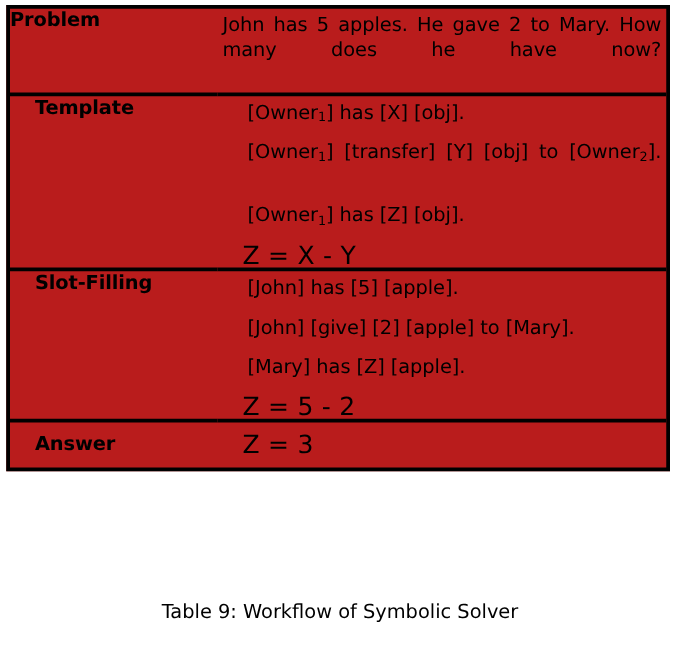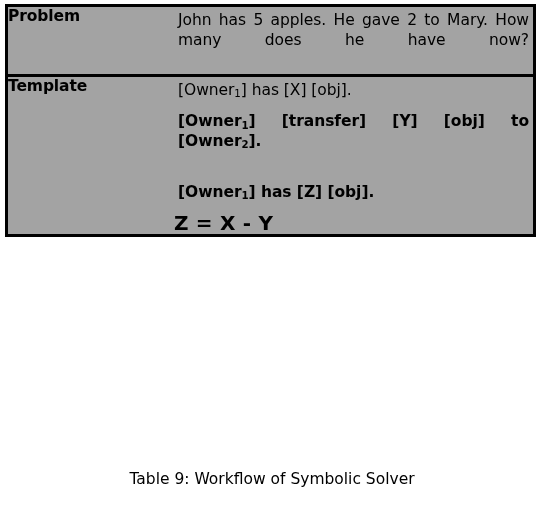--- a/index.html
+++ b/index.html
@@ -26,37 +26,38 @@
   .table-wrap {
     position: absolute;
     left: 5px;
     top: 4px;
     width: 531px;
     box-sizing: border-box;
     border-top: 3px solid #000;
     border-bottom: 3px solid #000;
     border-left: 3px solid #000;
     border-right: 3px solid #000;
-    background: #a3a3a3;
+    background: #b91c1c;
   }
 
   table.wf {
     width: 100%;
     border-collapse: collapse;
     table-layout: fixed;
   }
 
   table.wf td {
     vertical-align: top;
     padding: 0;
     border: 0;
   }
 
   tr.section + tr.section td {
     border-top: 3px solid #000;
+    padding-left: 20px;
   }
 
   td.label-cell {
     width: 166px;
     padding: 9px 0 12px 17px;
     box-sizing: border-box;
   }
 
   td.content-cell {
     padding: 9px 10px 12px 0;
@@ -92,21 +93,20 @@
     font-size: 15.5px;
     line-height: 19.5px;
     text-align: left;
     margin: 4px;
     letter-spacing: -0.05px;
     white-space: normal;
   }
 
   .line + .line {
     margin-top: 12px;
-    font-weight: bold;
   }
 
   .line.wrapjust {
     text-align: justify;
   }
   .line.wrapjust::after {
     content: "";
     display: inline-block;
     width: 100%;
   }
@@ -126,21 +126,21 @@
     top: 0.28em;
   }
 
   .answer-row td.label-cell { padding: 8px 0 8px 17px; }
   .answer-row td.content-cell { padding: 8px 10px 8px 0; }
 
   
   .caption {
     position: absolute;
     left: 0;
-    top: 470px;
+    top: 480px;
     width: 544px;
     text-align: center;
     font-size: 15.5px;
     line-height: 19px;
     color: #000;
     overflow: hidden;
   }
 </style>
 </head>
 <body>
@@ -169,21 +169,40 @@
           <p class="line"><span>[Owner</span><sub>1</sub><span>] has [X] [obj].</span></p>
 
           <p class="line wrapjust"><span>[Owner</span><sub>1</sub><span>] [transfer] [Y] [obj] to [Owner</span><sub>2</sub><span>].</span></p>
 
           <p class="line"><span>[Owner</span><sub>1</sub><span>] has [Z] [obj].</span></p>
 
           <p class="line eq">Z = X - Y</p>
         </td>
       </tr>
 
-
+      <tr class="section">
+        <td class="label-cell">
+          <div class="row-label">Slot-Filling</div>
+        </td>
+        <td class="content-cell">
+          <p class="line">[John] has [5] [apple].</p>
+          <p class="line">[John] [give] [2] [apple] to [Mary].</p>
+          <p class="line">[Mary] has [Z] [apple].</p>
+          <p class="line eq">Z = 5 - 2</p>
+        </td>
+      </tr>
+
+      <tr class="section answer-row">
+        <td class="label-cell">
+          <div class="row-label">Answer</div>
+        </td>
+        <td class="content-cell">
+          <p class="line eq">Z = 3</p>
+        </td>
+      </tr>
 
     </tbody>
       </table>
   </div>
 
   <div class="caption">Table 9: Workflow of Symbolic Solver</div>
 
 </div>
 
 </body></html>

